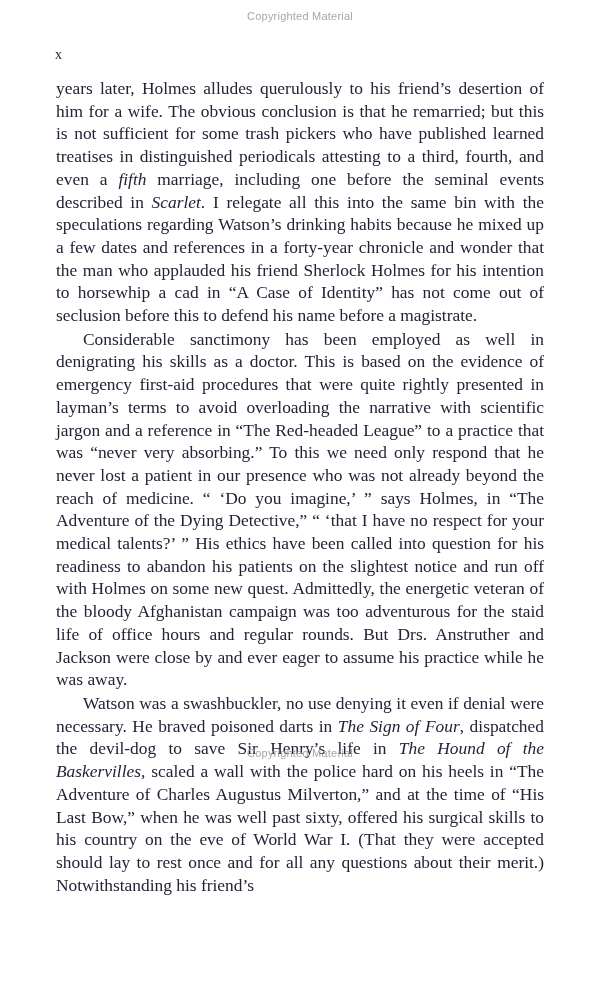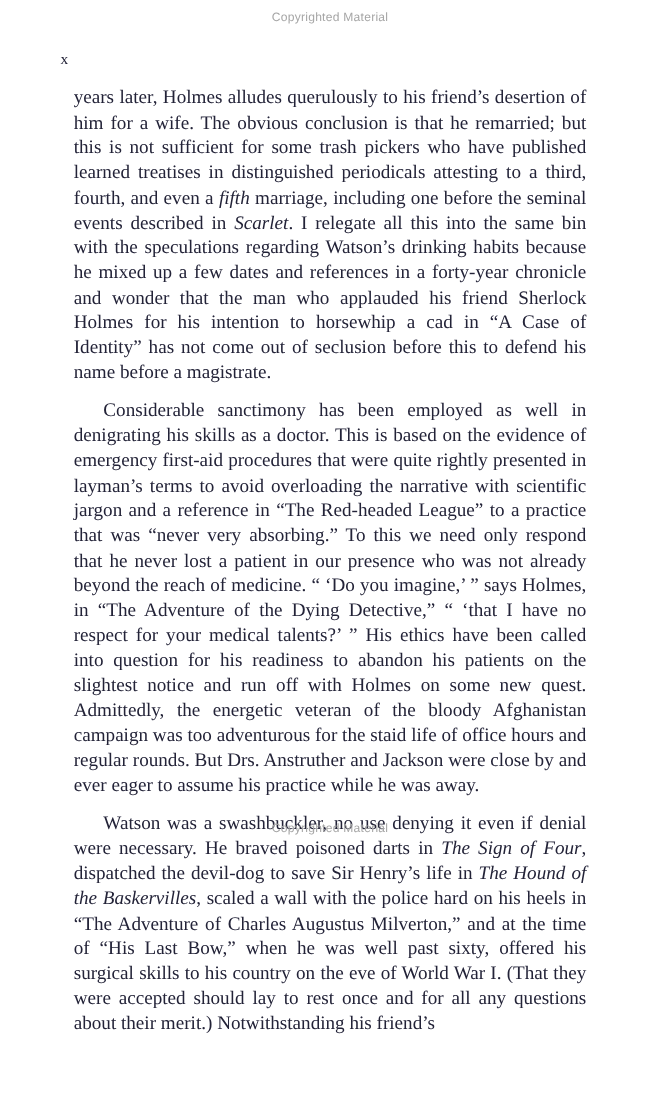--- a/index.html
+++ b/index.html
@@ -55,21 +55,21 @@
     letter-spacing: 0.42em;
     color: #232338;
   }
   .body-text {
     margin: 13px 55px 0 55px;
     text-align: justify;
     font-size: 17.4px;
     line-height: 22.7px;
   }
   .para {
-    margin: 12px;
+    margin: 1px;
     padding: 0;
   }
   .para.indent {
     text-indent: 1.55em;
   }
   .para i {
     font-style: italic;
   }
 </style>
 </head>

